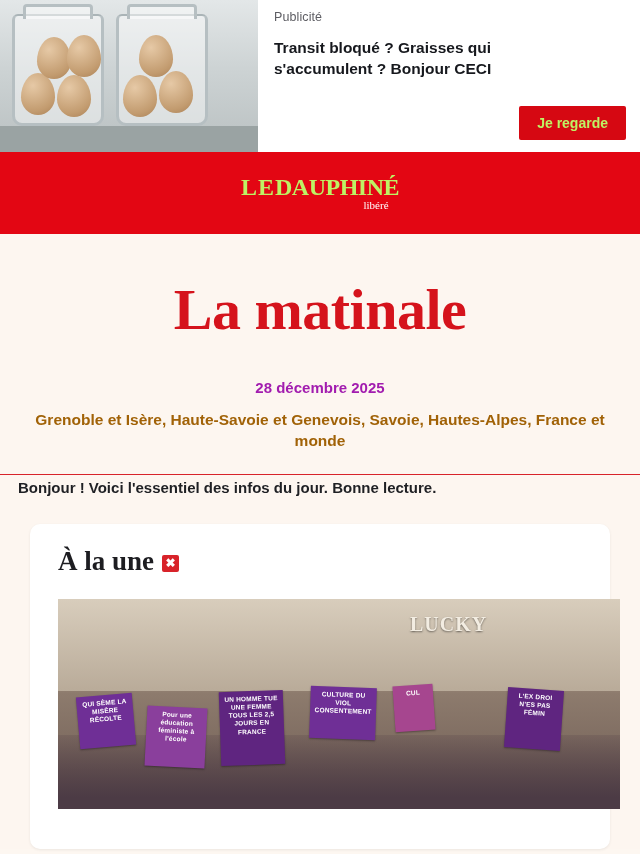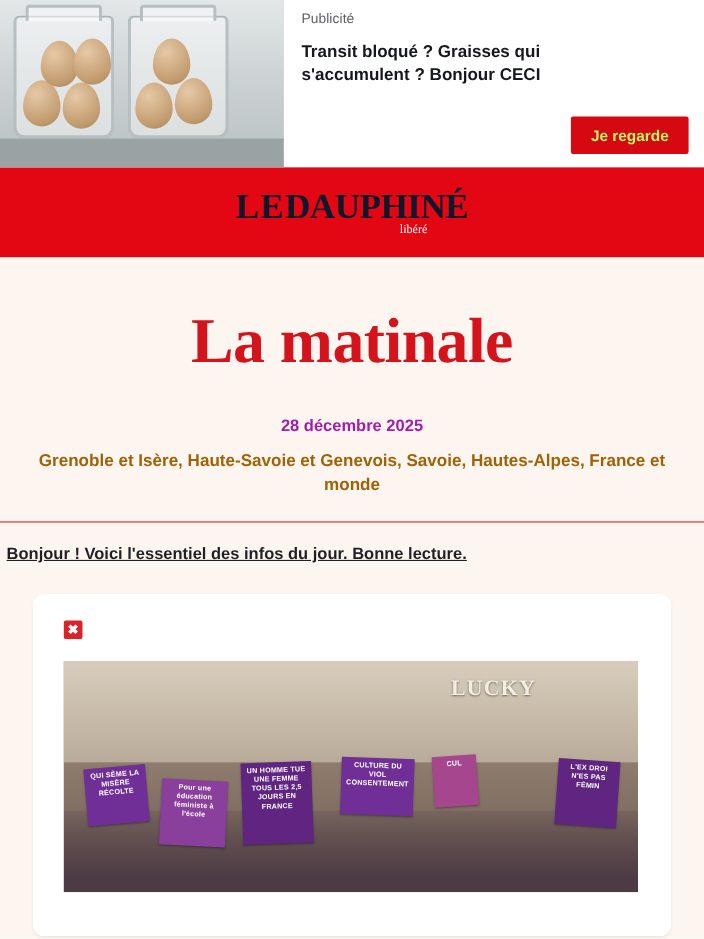--- a/index.html
+++ b/index.html
@@ -113,23 +113,23 @@
     height: 82px;
     background: #e30613;
     display: flex;
     align-items: center;
     justify-content: center;
   }
   .logo-wrap { position: relative; text-align: center; }
   .logo-main {
     font-family: "Liberation Serif", serif;
     font-weight: bold;
-    font-size: 32px;
+    font-size: 24px;
     letter-spacing: -0.5px;
-    color: #0f172a;
+    color: #bef264;
     line-height: 1;
     white-space: nowrap;
   }
   .logo-main .thin { font-style: normal; font-weight: bold; letter-spacing: 1px; }
   .logo-sub {
     font-family: "Liberation Serif", serif;
     font-size: 11px;
     color: #ffffff;
     margin-top: 1px;
     margin-left: 112px;
@@ -167,26 +167,25 @@
     color: #a16207;
     line-height: 1.35;
   }
   .divider {
     margin-top: 22px;
     width: 640px;
     height: 1px;
     background: #d8232a;
   }
   .greeting {
-    margin-top: 20px;
-    padding: 0 6px;
+    margin-top: 4px;
+    padding: 0 18px;
     font-size: 15px;
     font-weight: bold;
     color: #1f2024;
-    text-decoration: underline;
   }
 
   
   .card {
     margin: 28px auto 0;
     width: 580px;
     background: #ffffff;
     border-radius: 10px;
     box-shadow: 0 1px 3px rgba(0,0,0,0.07);
     padding: 22px 28px 0;
@@ -209,21 +208,21 @@
     font-size: 12px;
     font-weight: bold;
     line-height: 17px;
     text-align: center;
     border-radius: 2px;
     position: relative;
     top: 2px;
   }
   .card-photo {
     margin-top: 22px;
-    width: 522px;
+    width: 562px;
     height: 210px;
     overflow: hidden;
     position: relative;
     background: #7a6a62;
   }
   .photo-bg {
     position: absolute; inset: 0;
     background:
       linear-gradient(to bottom, #cbbfae 0%, #b8a794 28%, #8d7b6d 45%, #6d5a52 100%);
   }
@@ -301,20 +300,21 @@
 
 <div class="sheet">
   <h1 class="title">La matinale</h1>
   <div class="date">28 décembre 2025</div>
   <div class="regions">Grenoble et Isère, Haute-Savoie et Genevois, Savoie, Hautes-Alpes, France et monde</div>
   <div class="divider"></div>
   <div class="greeting">Bonjour ! Voici l'essentiel des infos du jour. Bonne lecture.</div>
 
   <div class="card">
     <div class="card-title">
+      <span>À la une</span>
       <span class="title-badge">✖</span>
     </div>
     <div class="card-photo">
       <div class="photo-bg"></div>
       <div class="shopfront"></div>
       <div class="shop-sign">LUCKY</div>
       <div class="crowd"></div>
 
       <div class="sign violet" style="left:20px;  top:96px;  width:56px; height:52px; transform:rotate(-5deg);">QUI SÈME LA MISÈRE RÉCOLTE</div>
       <div class="sign plum" style="left:88px;  top:108px; width:60px; height:60px; transform:rotate(3deg);">Pour une éducation féministe à l'école</div>

